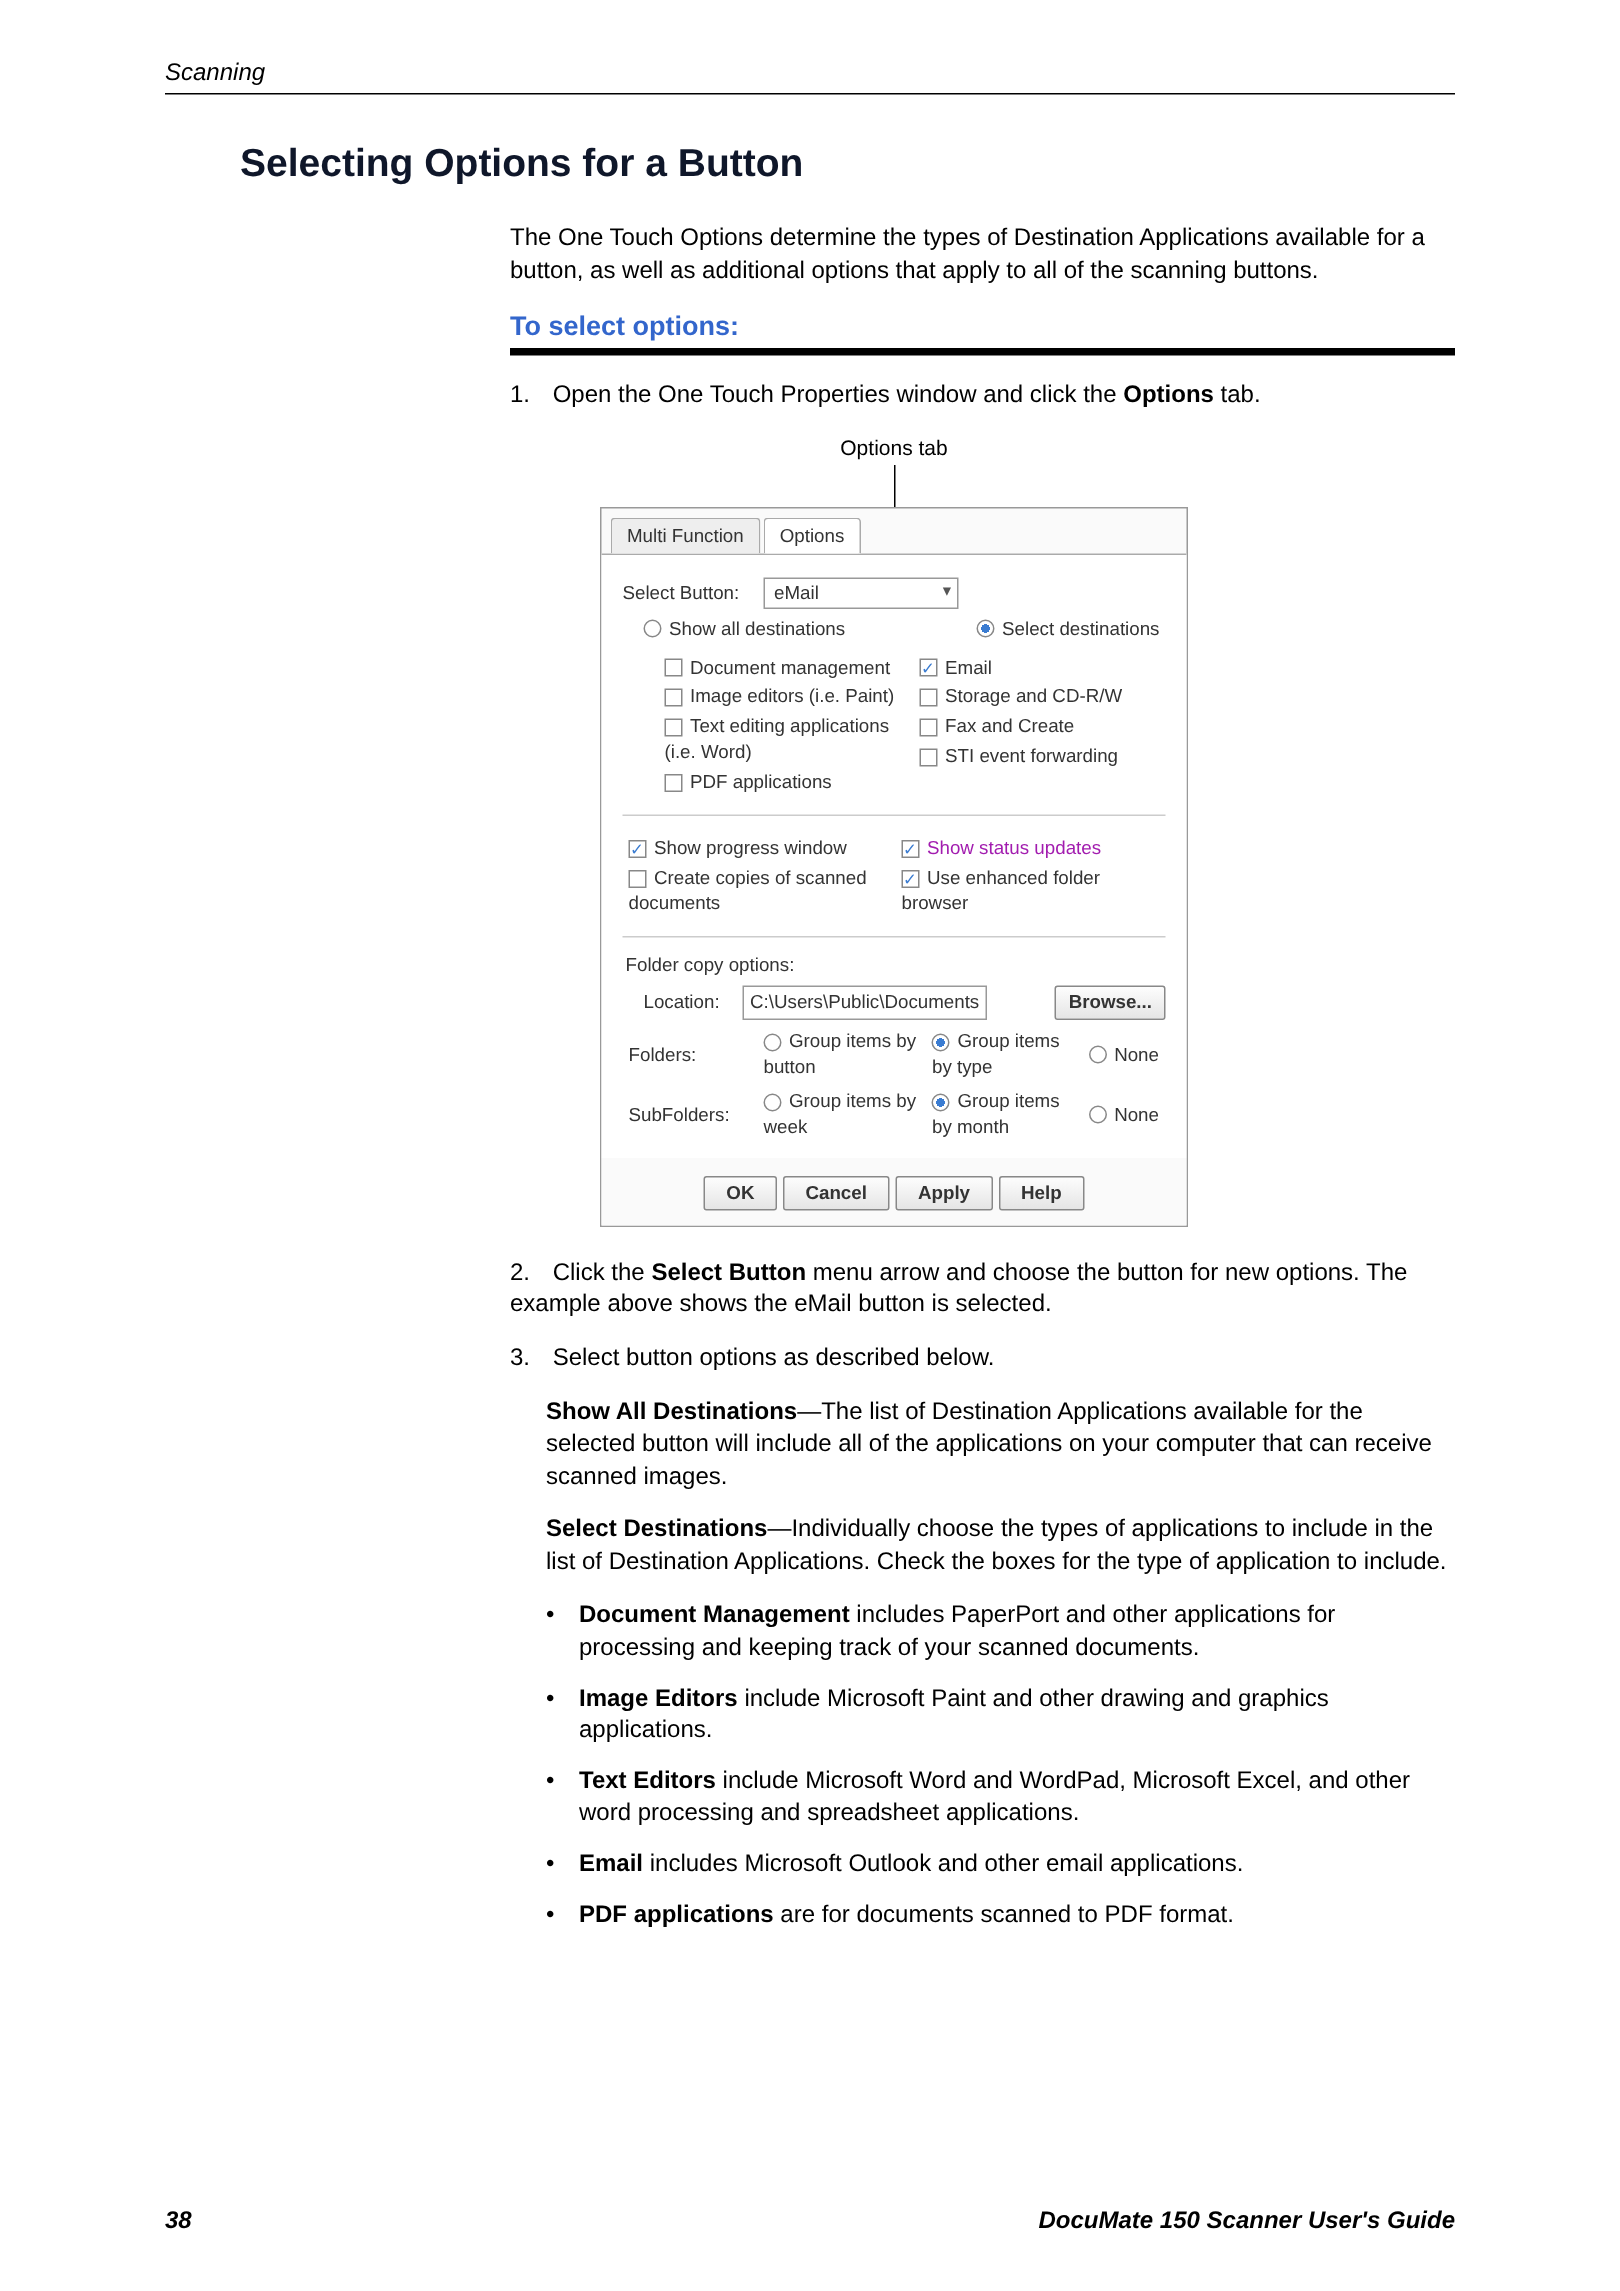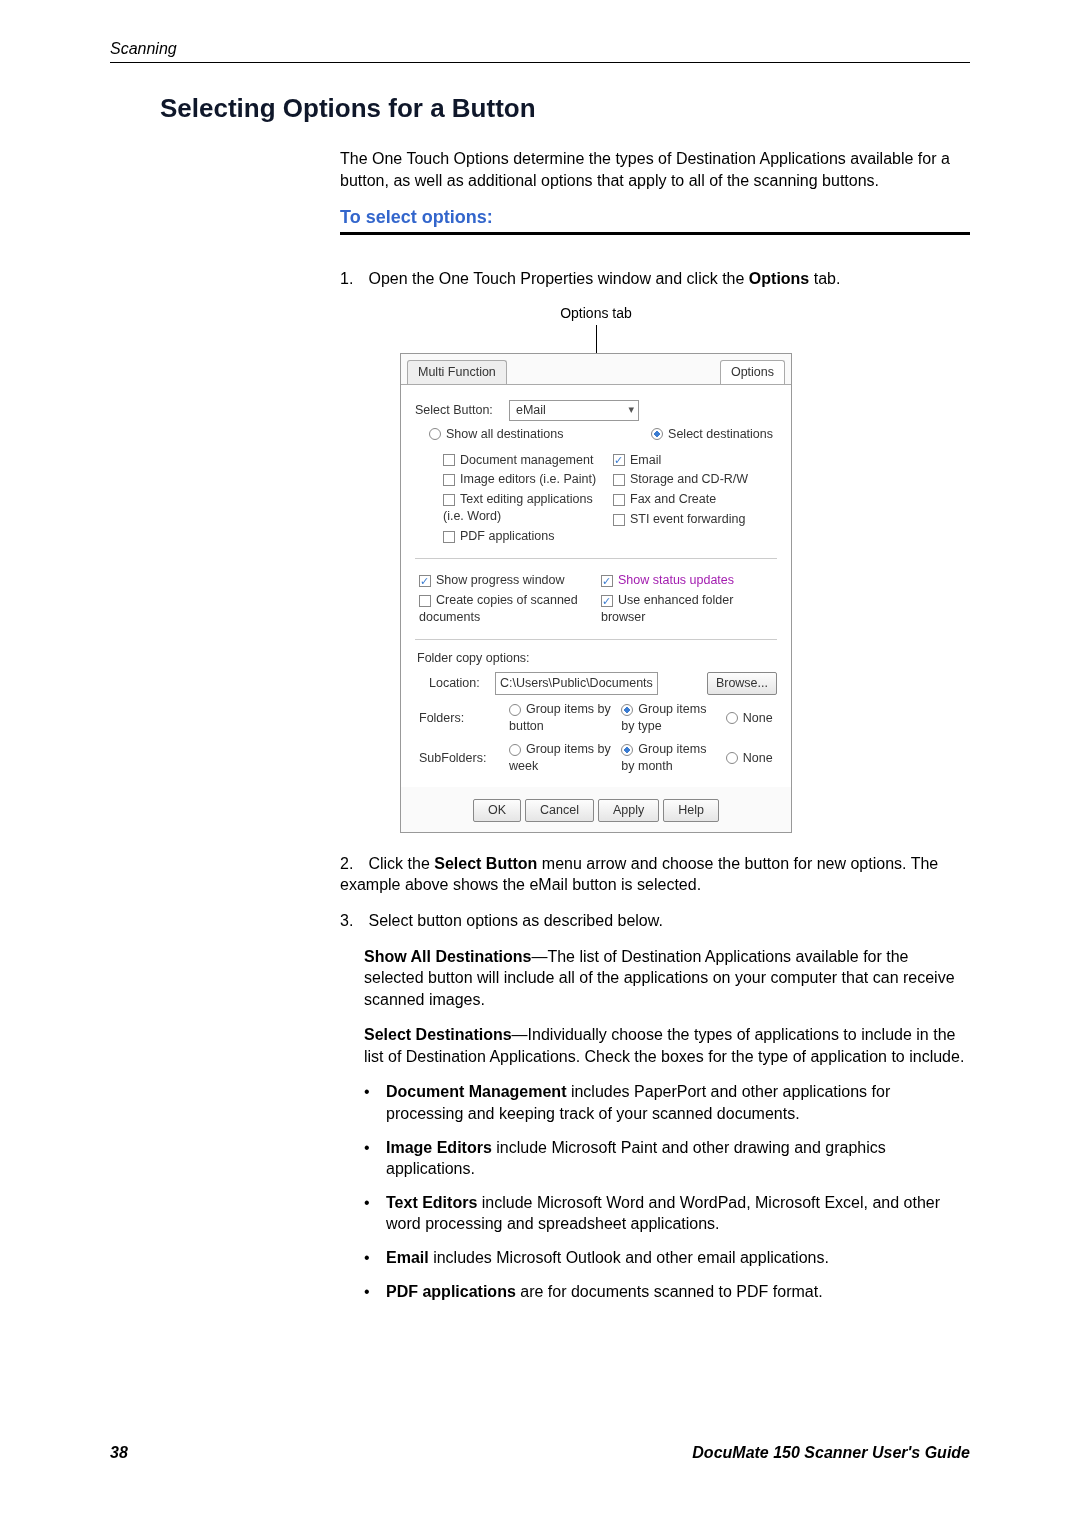--- a/index.html
+++ b/index.html
@@ -35,24 +35,24 @@
     margin-left: 230px;
     width: 630px;
     font-size: 16px;
     line-height: 1.35;
   }
   .body-block p { margin-bottom: 14px; }
   .sub-title {
     color: #3366cc;
     font-size: 18px;
     font-weight: bold;
-    border-bottom: 3px solid #000000;
+    border-bottom: 5px solid #000000;
     padding-bottom: 3px;
     margin-top: 14px;
-    margin-bottom: 33px;
+    margin-bottom: 16px;
   }
   .numbered { margin-bottom: 10px; }
   .numbered .num { display: inline-block; width: 24px; }
   .caption {
     text-align: center;
     font-size: 14px;
     margin: 8px 0 0 0;
   }
   .caption-line {
     width: 1px;
@@ -67,21 +67,20 @@
   .dialog {
     border: 1px solid #999;
     background: #fafafa;
     font-size: 12.5px;
     color: #333;
   }
   .tabs {
     display: flex;
     padding: 6px 6px 0 6px;
     gap: 2px;
-    justify-content: space-between;
   }
   .tab {
     border: 1px solid #aaa;
     border-bottom: none;
     padding: 3px 10px;
     background: #eee;
     border-radius: 3px 3px 0 0;
   }
   .tab.active { background: #fff; }
   .tab-content {
@@ -140,20 +139,21 @@
     flex: 1;
     max-width: 200px;
   }
   .btn {
     border: 1px solid #888;
     background: linear-gradient(#fdfdfd,#e5e5e5);
     padding: 2px 14px;
     border-radius: 2px;
     font-size: 12.5px;
     display: inline-block;
+    font-weight: bold;
   }
   .btn-sm { padding: 2px 8px; }
   .dlg-btnrow {
     display: flex;
     justify-content: center;
     gap: 4px;
     padding: 12px 0 10px 0;
     background: #fafafa;
   }
   .grid3 {
@@ -164,21 +164,21 @@
     margin: 6px 4px 0 4px;
   }
   .grid3 .rlabel { text-align: left; }
 
   .body-block .indented { margin-left: 24px; }
   .body-block ul.dash { list-style: none; margin-left: 24px; }
   .body-block ul.dash li { position: relative; padding-left: 22px; margin-bottom: 12px; }
   .body-block ul.dash li::before { content: "•"; position: absolute; left: 0; top: 0; }
   .footer {
     position: absolute;
-    bottom: 65px;
+    bottom: 37px;
     left: 110px;
     right: 110px;
     display: flex;
     justify-content: space-between;
     font-style: italic;
     font-size: 16px;
     font-weight: bold;
   }
 </style>
 </head>

